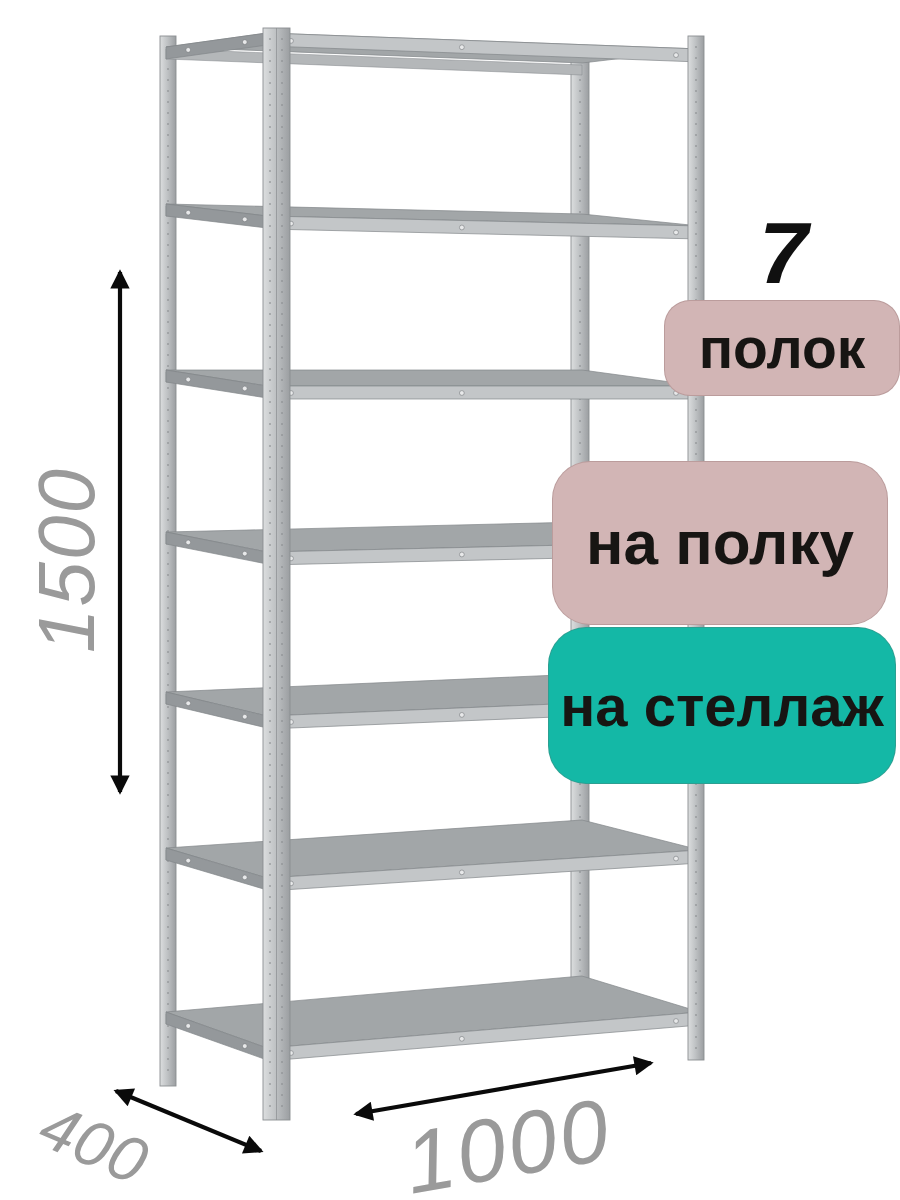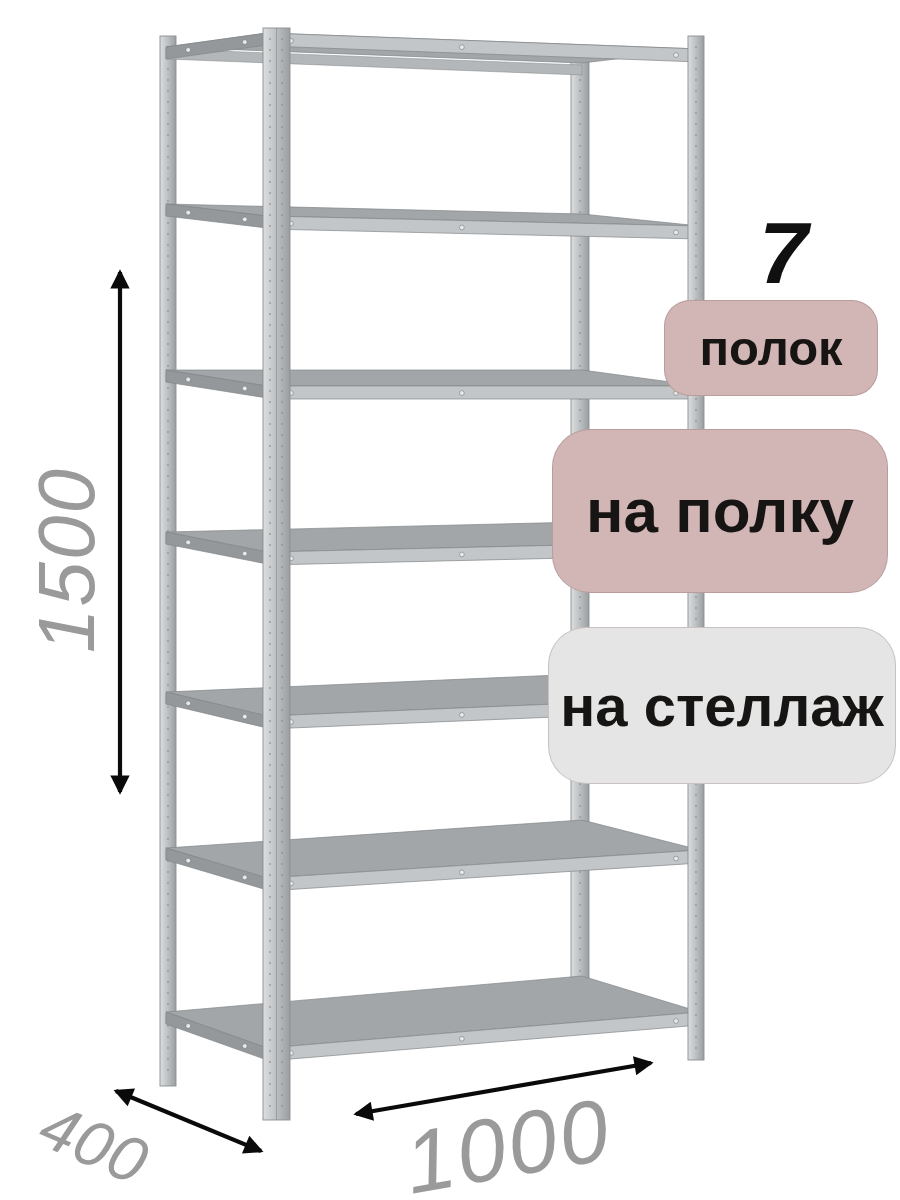--- a/index.html
+++ b/index.html
@@ -14,21 +14,21 @@
   .dim-d{font-size:64px;letter-spacing:1px;}
   .dim-w{font-size:88px;letter-spacing:3px;}
 
   .overlay{position:absolute;left:0;top:0;width:900px;height:1200px;pointer-events:none;}
   .seven{position:absolute;left:726px;top:208px;width:115px;height:90px;
          text-align:center;font-style:italic;font-weight:700;font-size:88px;line-height:90px;
          color:#101010;}
   .badge{position:absolute;background:#d2b5b5;color:#171513;font-weight:700;
          display:flex;flex-direction:column;align-items:center;justify-content:center;
          text-align:center;border:1px solid rgba(120,85,85,0.25);box-sizing:border-box;}
-  .b1{left:664px;top:300px;width:214px;height:96px;border-radius:26px;font-size:49px;line-height:1;}
+  .b1{left:664px;top:300px;width:236px;height:96px;border-radius:26px;font-size:57px;line-height:1;}
   .b2{left:552px;top:429px;width:336px;height:164px;border-radius:38px;font-size:62px;line-height:1.17;}
   .b3{left:548px;top:627px;width:348px;height:157px;border-radius:38px;font-size:58px;line-height:1.2;}
 </style>
 </head>
 <body style="background: rgb(255, 255, 255);">
 
 <div class="stage">
 
   <svg width="900" height="1200" viewBox="0 0 900 1200">
     <defs>
@@ -134,22 +134,22 @@
     </g>
   </svg>
 
   <div class="overlay">
     <div class="seven" style="color: rgb(16, 16, 16);">7</div>
 
     <div class="badge b1" style="background: rgb(210, 181, 181); color: rgb(23, 21, 19);">
       <span>полок</span>
     </div>
 
-    <div class="badge b2" style="background: rgb(210, 181, 181); color: rgb(23, 21, 19);">
+    <div class="badge b2" style="background: rgb(210, 181, 181); color: rgb(23, 21, 19); margin-top: 32px;">
       <span>на полку</span>
     </div>
 
-    <div class="badge b3" style="background: #e5e5e5; color: rgb(23, 21, 19);">
+    <div class="badge b3" style="background: #14b8a6; color: rgb(23, 21, 19);">
       <span>на стеллаж</span>
     </div>
   </div>
 
 </div>
 
 </body></html>

